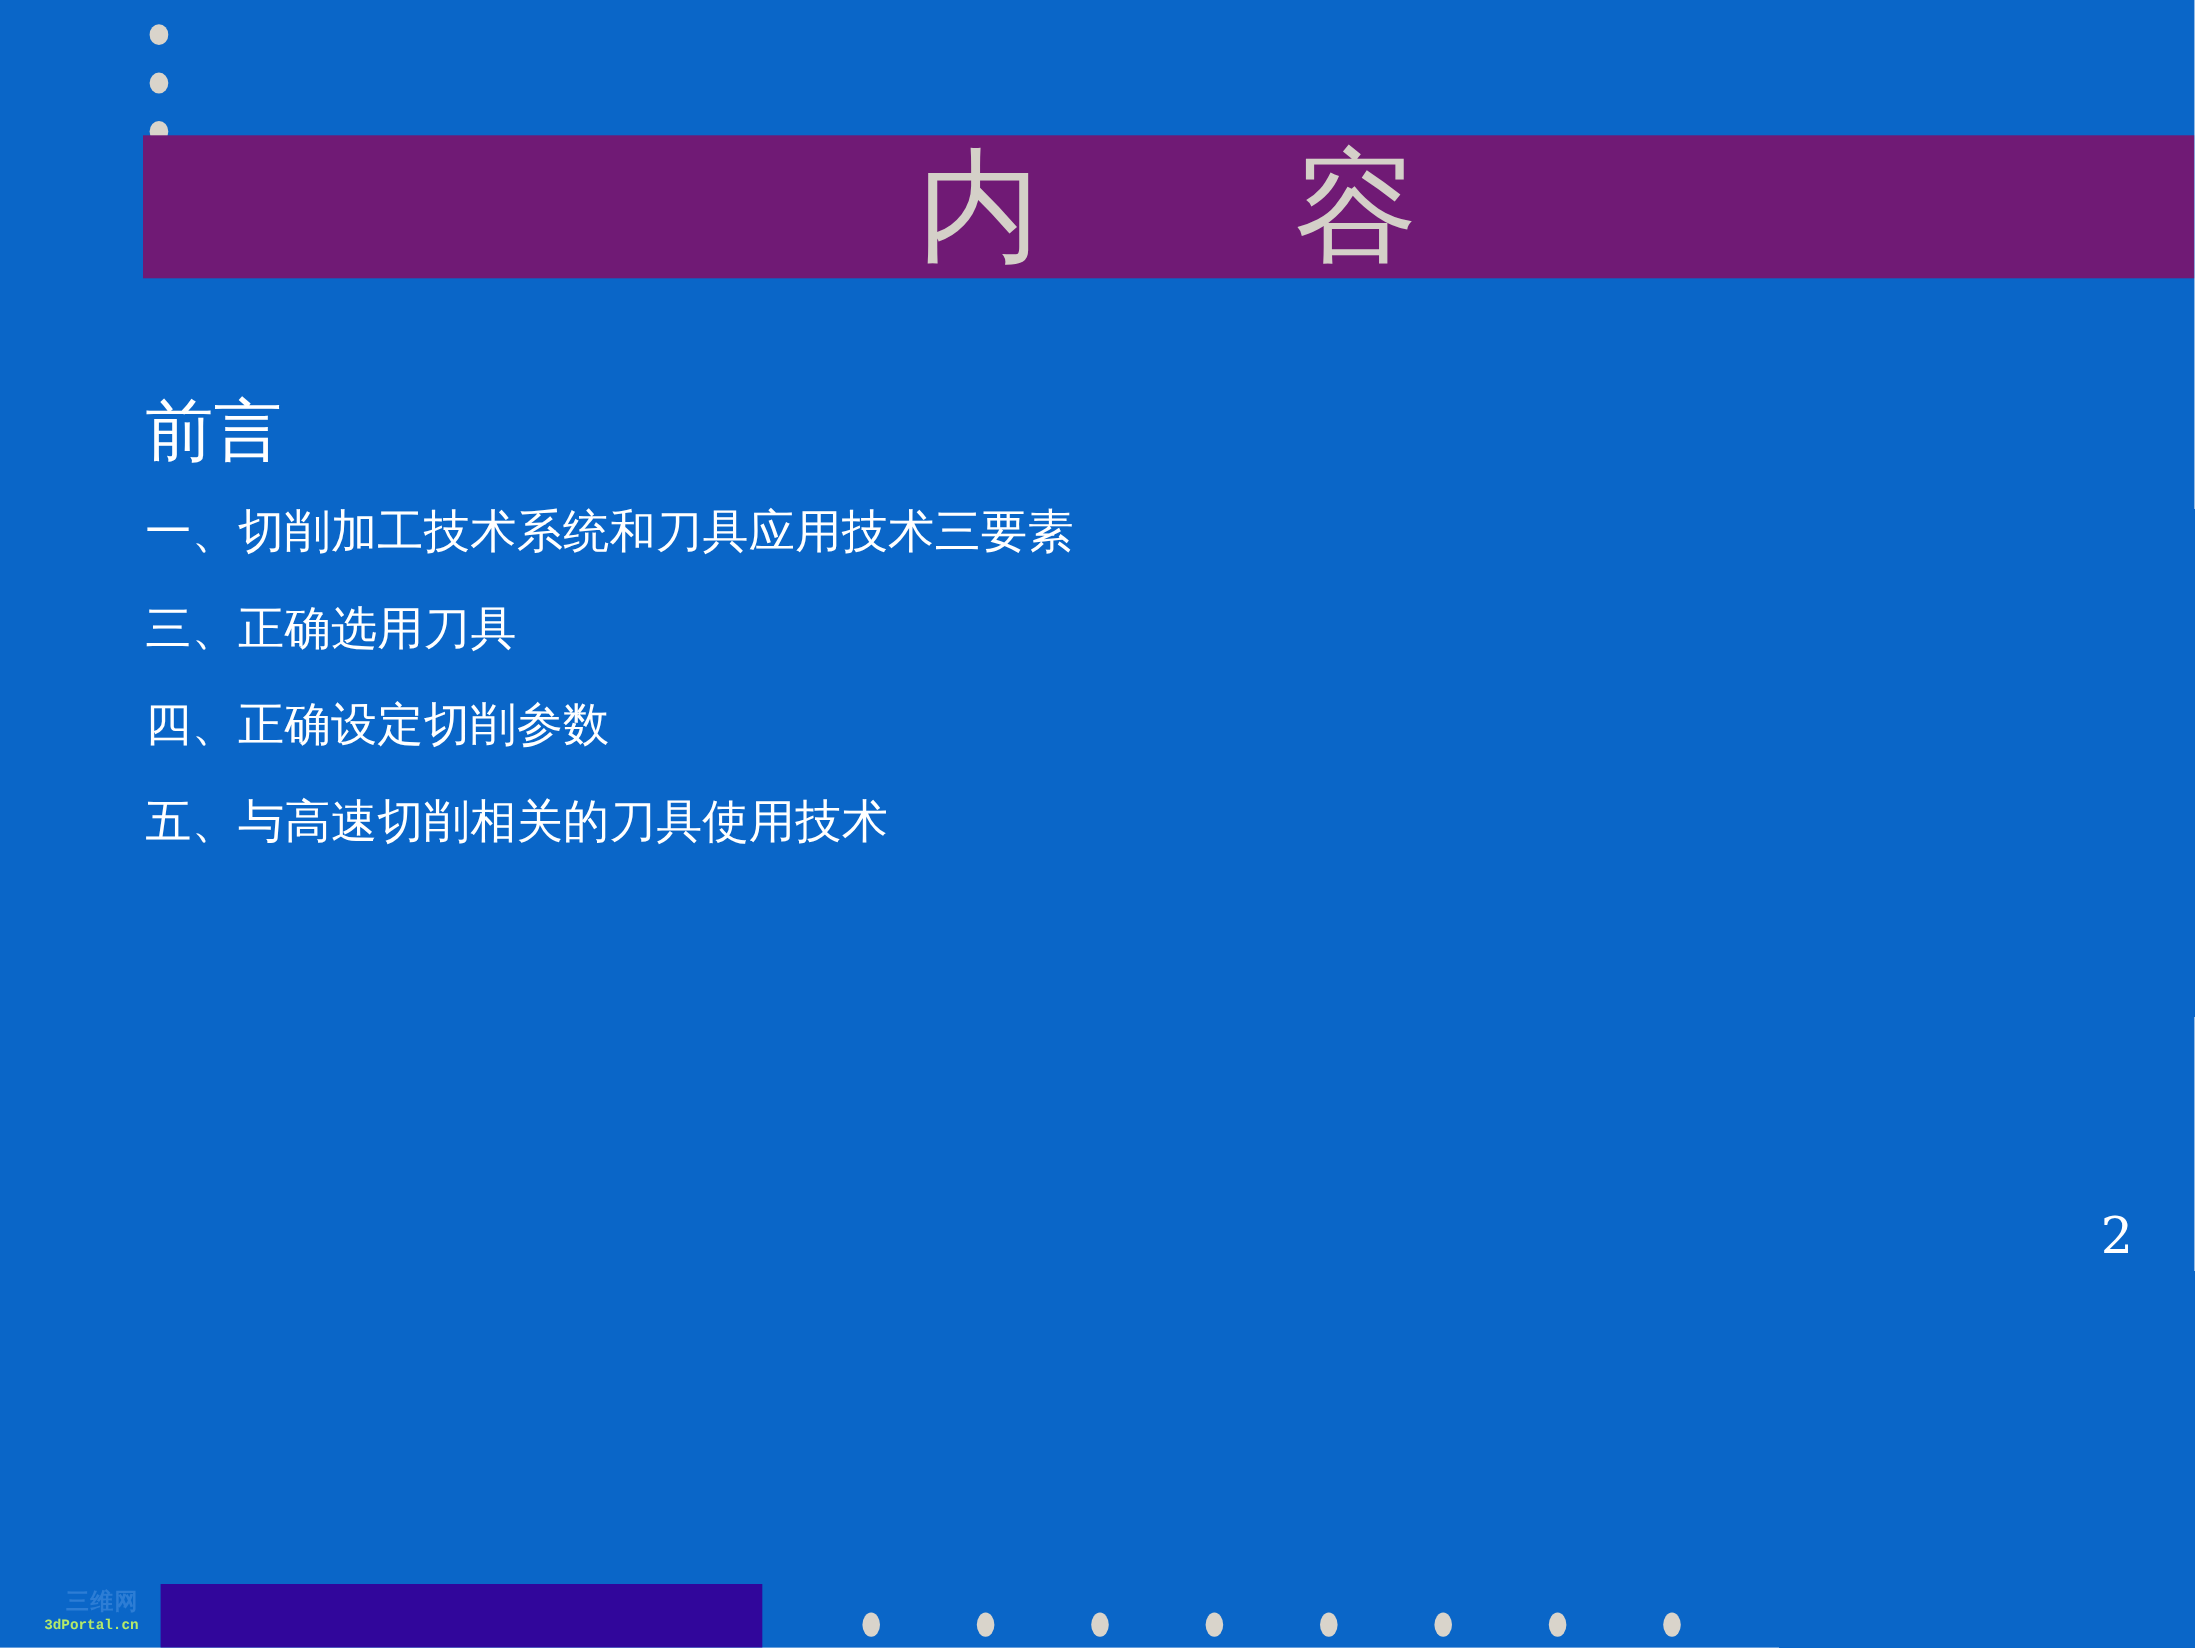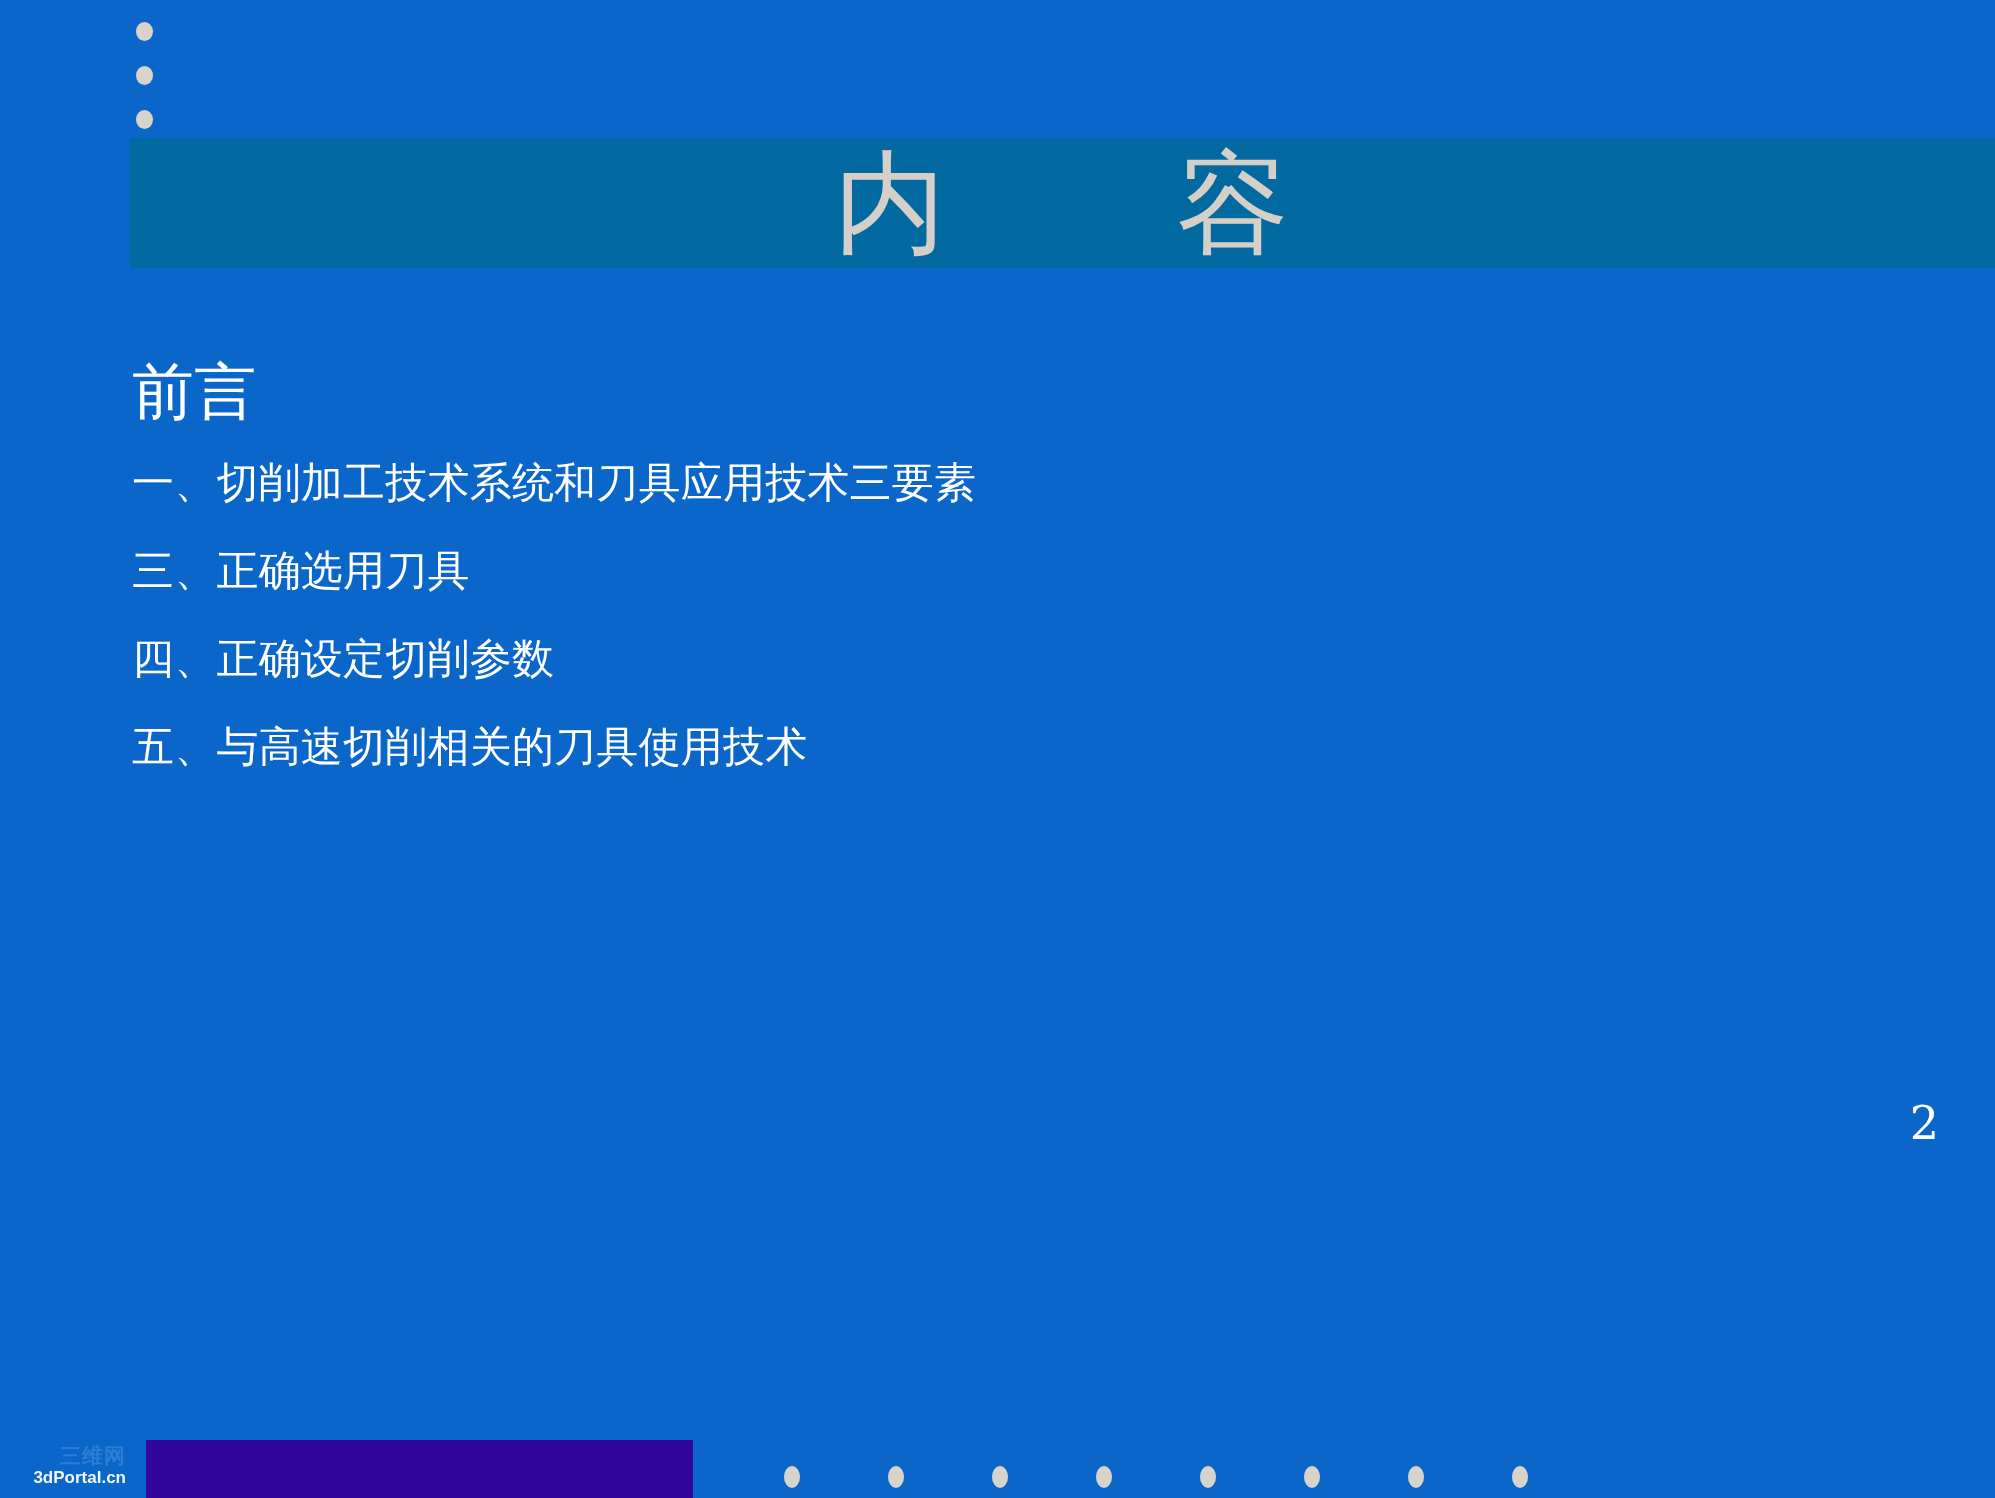--- a/index.html
+++ b/index.html
@@ -33,24 +33,24 @@
     background: #d9d4cb;
   }
   .dot-column .dot:nth-child(1) { top: 8px; }
   .dot-column .dot:nth-child(2) { top: 52px; }
   .dot-column .dot:nth-child(3) { top: 96px; }
 
   
   .title-band {
     position: absolute;
     left: 130px;
-    top: 138px;
+    top: 123px;
     width: 1865px;
     height: 130px;
-    background: #0369a1;
+    background: #701a75;
   }
   .title-text {
     position: absolute;
     left: 0;
     right: 0;
     top: 50%;
     transform: translateY(-50%);
     text-align: center;
     color: #d4d0c8;
     font-family: "DejaVu Serif", "Liberation Serif", serif;
@@ -132,23 +132,23 @@
     display: block;
     color: #2f7fd6;
     font-family: "DejaVu Sans Mono", "Liberation Mono", monospace;
     font-size: 21px;
     font-weight: bold;
     letter-spacing: 1px;
     line-height: 24px;
   }
   .wm-en {
     display: block;
-    color: #ffffff;
-    font-family: Liberation Sans, sans-serif;
-    font-size: 17px;
+    color: #bef264;
+    font-family: Liberation Mono, monospace;
+    font-size: 13px;
     font-weight: bold;
     letter-spacing: 0px;
     line-height: 20px;
   }
 </style>
 </head>
 <body>
 
 <div id="slide">
 

